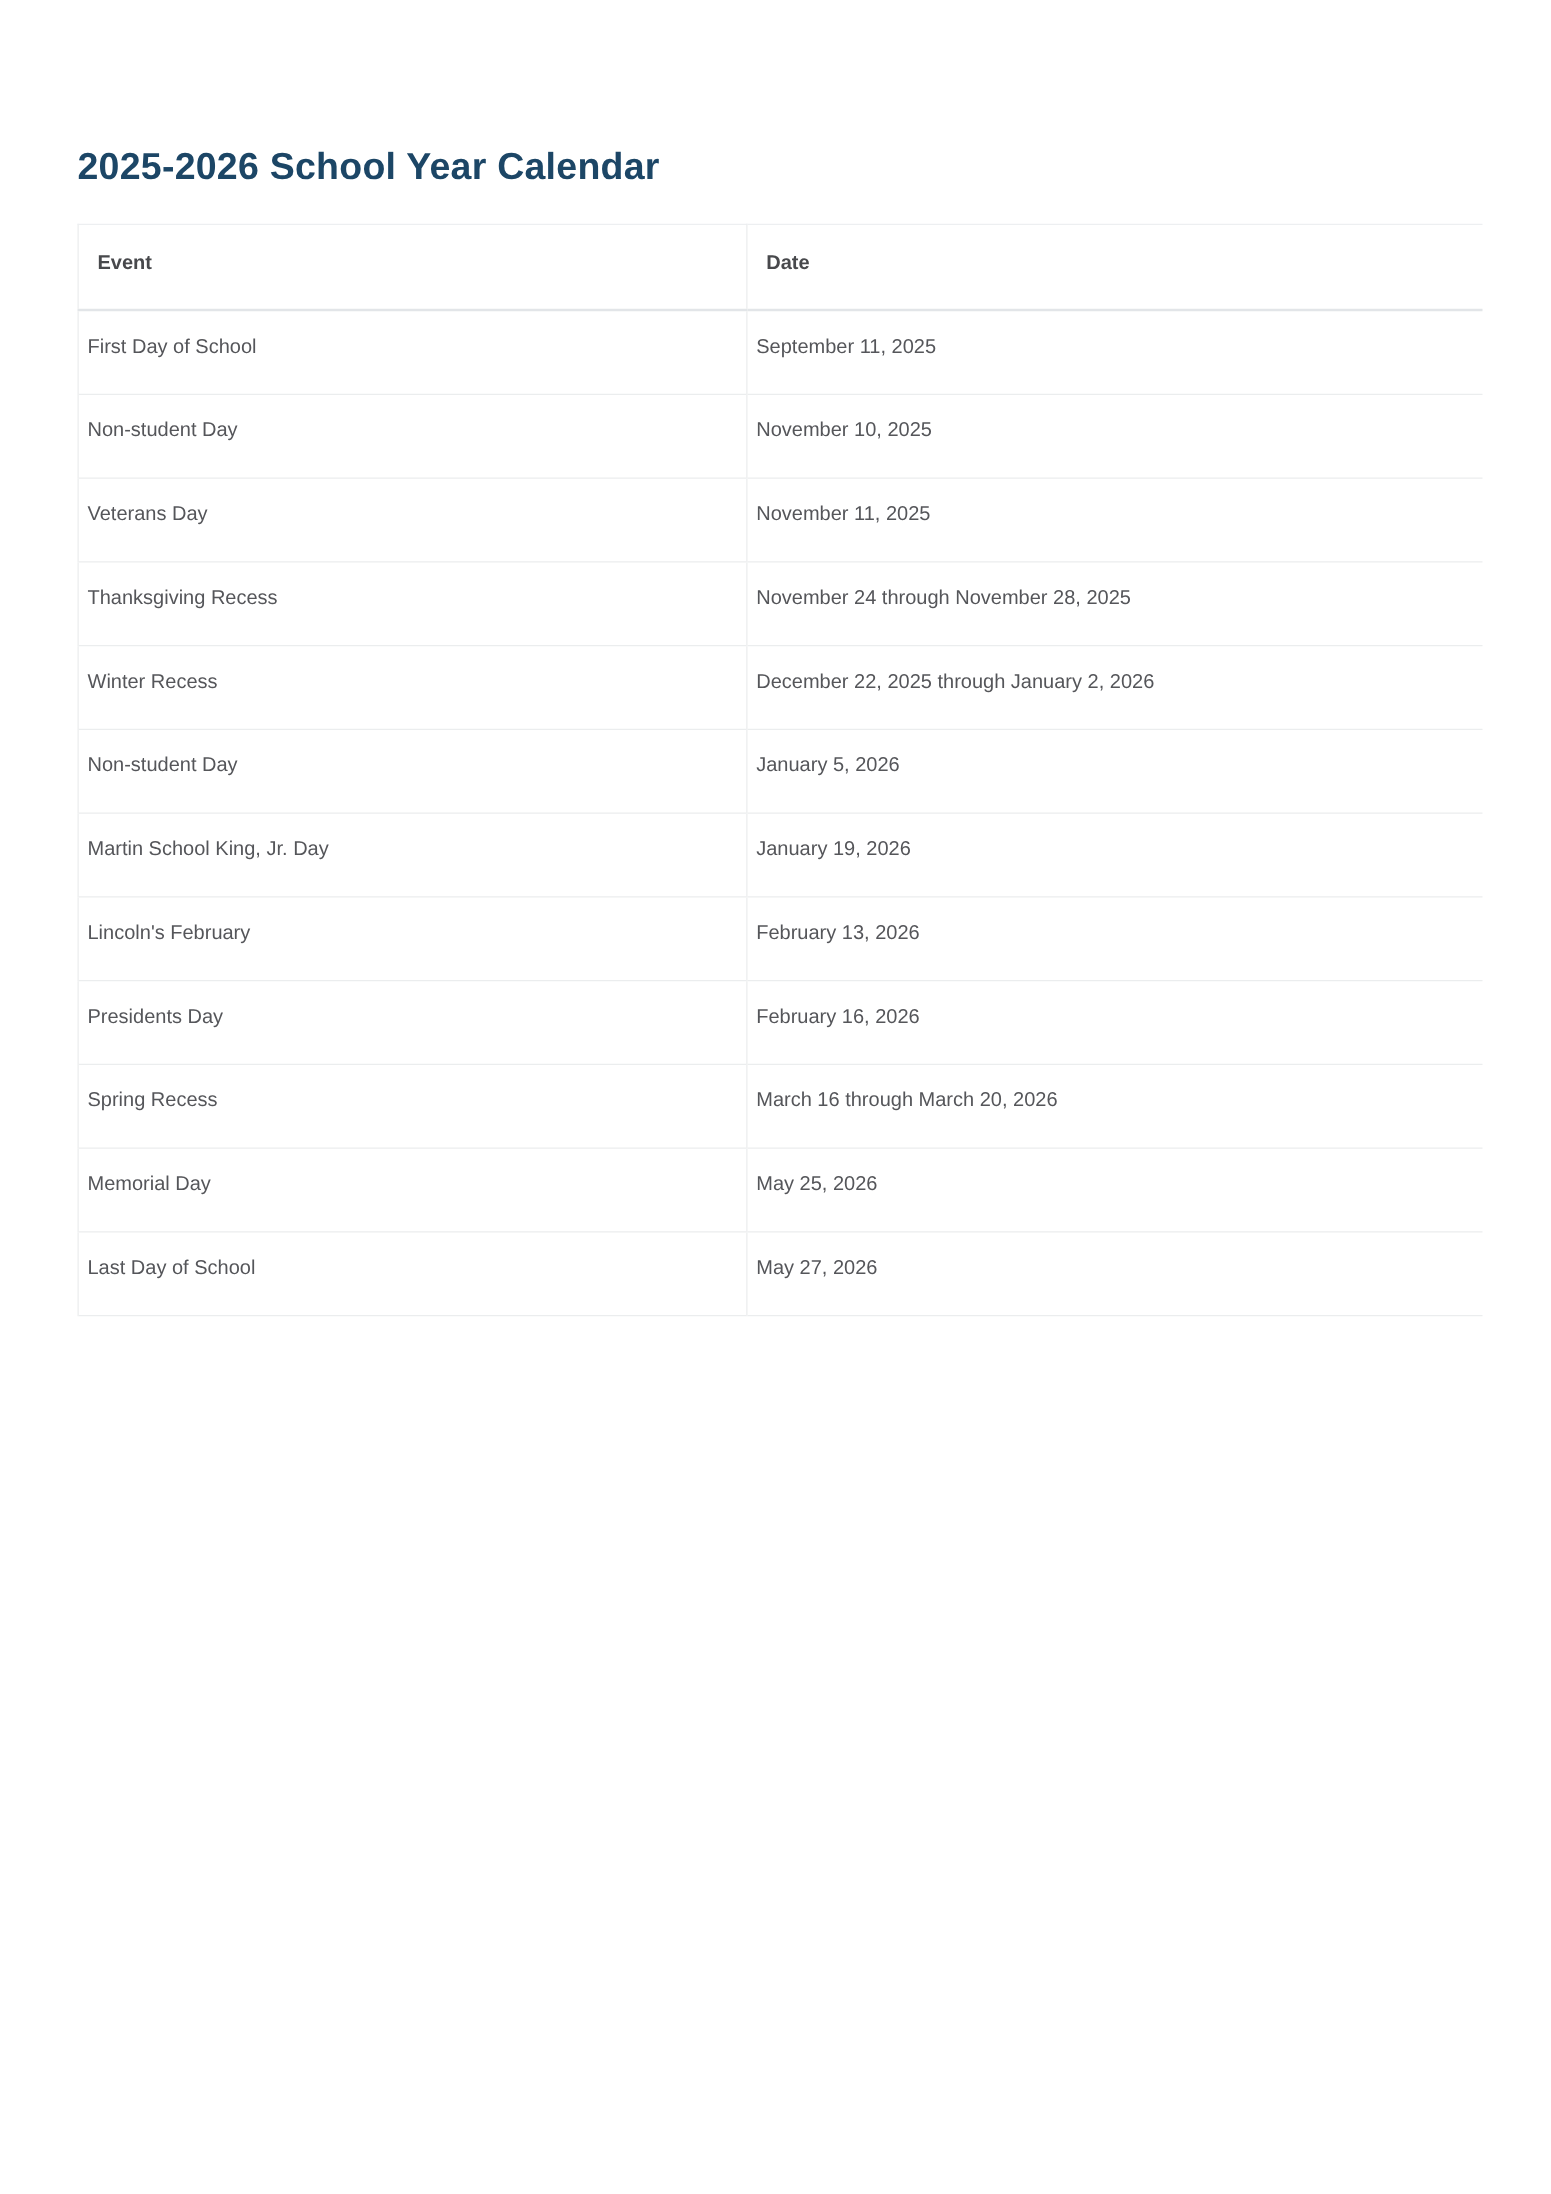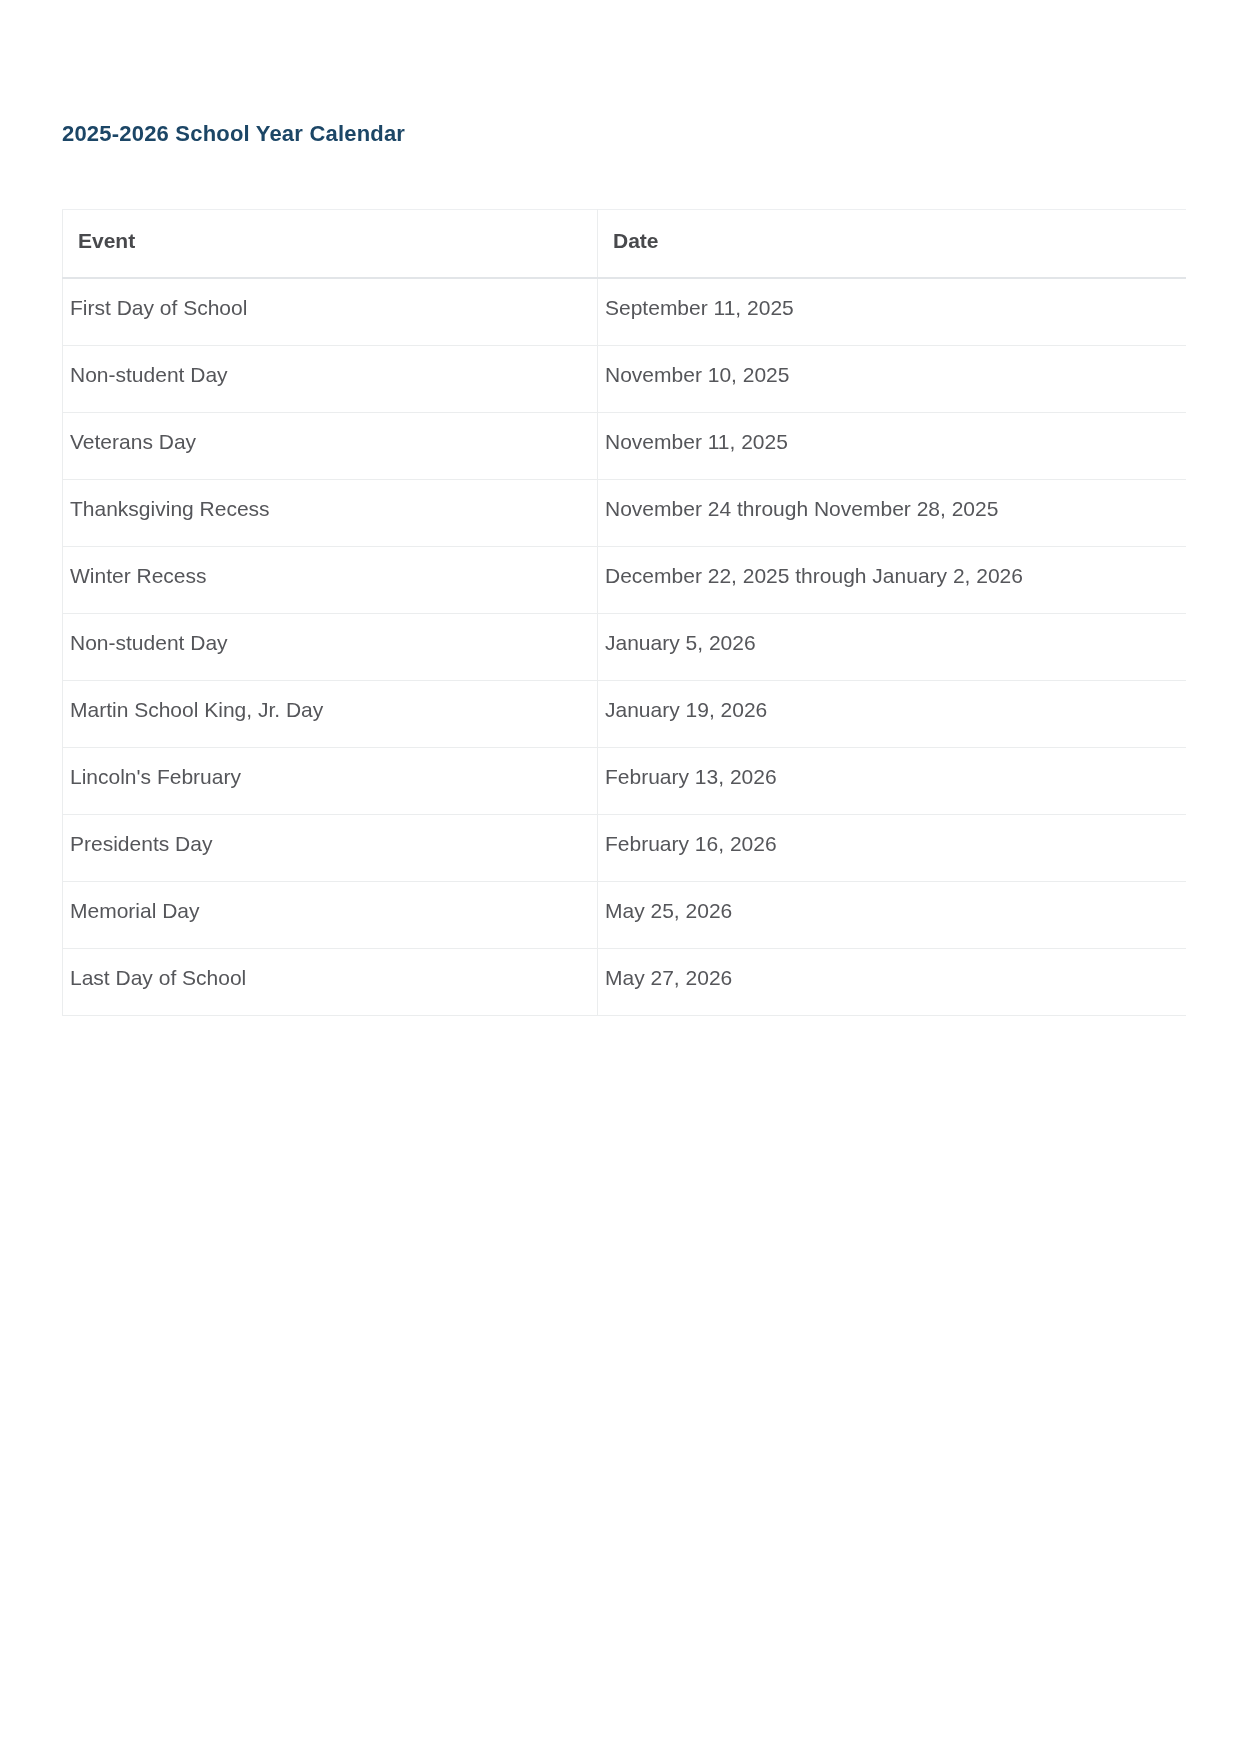--- a/index.html
+++ b/index.html
@@ -6,32 +6,32 @@
   body {
     width: 1241px;
     height: 1755px;
     background: #ffffff;
     font-family: "Liberation Sans", sans-serif;
   }
   .content {
     padding: 116px 56px 0 62px;
   }
   .page-title {
-    margin: 0 0 57px 0;
-    font-size: 22px;
+    margin: 0 0 27px 0;
+    font-size: 30px;
     line-height: 36px;
     font-weight: 700;
     letter-spacing: 0.2px;
     color: var(--title-color, #1c4666);
   }
   table.calendar {
     width: 1123px;
     border-collapse: collapse;
     table-layout: fixed;
-    font-size: 21px;
+    font-size: 16px;
     border-bottom: 1px solid var(--row-border, #ebedee);
   }
   col.c-event { width: 535px; }
   col.c-date  { width: 588px; }
   th, td {
     text-align: left;
     vertical-align: top;
     line-height: 22px;
   }
   th {
@@ -108,20 +108,24 @@
   <tr>
     <td>Lincoln's February</td>
     <td>February 13, 2026</td>
   </tr>
 
   <tr>
     <td>Presidents Day</td>
     <td>February 16, 2026</td>
   </tr>
 
+  <tr>
+    <td>Spring Recess</td>
+    <td>March 16 through March 20, 2026</td>
+  </tr>
 
   <tr>
     <td>Memorial Day</td>
     <td>May 25, 2026</td>
   </tr>
 
   <tr>
     <td>Last Day of School</td>
     <td>May 27, 2026</td>
   </tr>

